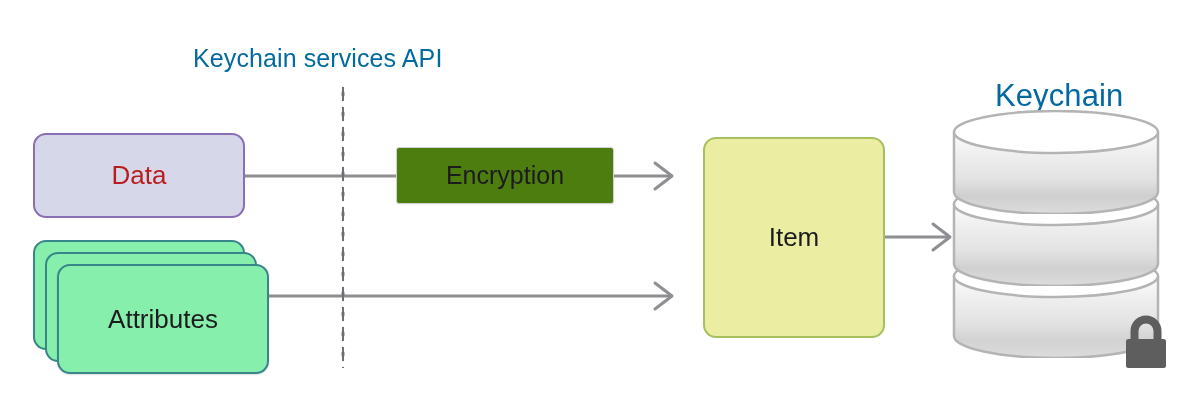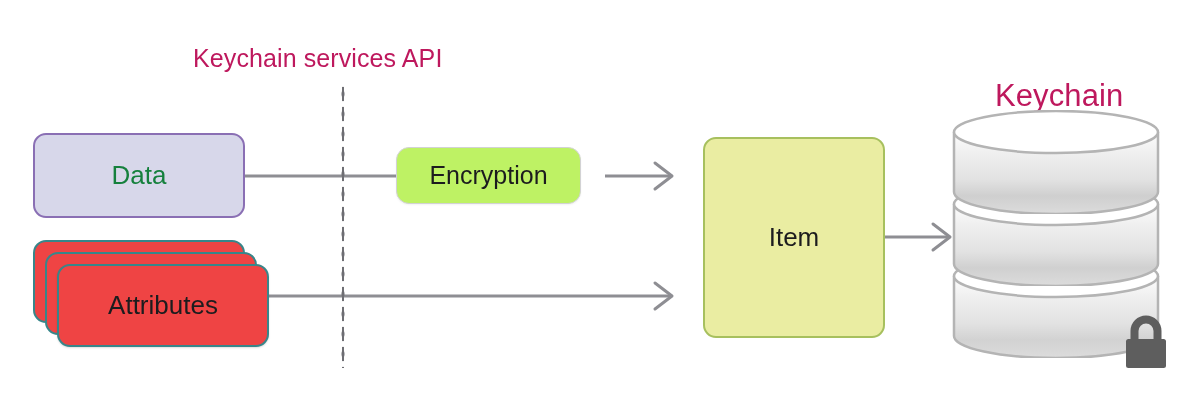--- a/index.html
+++ b/index.html
@@ -15,21 +15,21 @@
     position: relative;
     width: 1184px;
     height: 404px;
     background: #ffffff;
     overflow: hidden;
   }
 
   
   .label {
     position: absolute;
-    color: #be185d;
+    color: #0369a1;
     white-space: nowrap;
     line-height: 1;
   }
 
   
   #api-title {
     left: 193px;
     top: 46px;
     font-size: 25px;
     letter-spacing: 0.1px;
@@ -66,30 +66,30 @@
     box-sizing: border-box;
     background: #d7d7ea;
     border: 2px solid #8a6fb4;
     border-radius: 13px;
     display: flex;
     align-items: center;
     justify-content: center;
   }
   #data-box .txt {
     font-size: 26px;
-    color: #15803d;
+    color: #b91c1c;
   }
 
   
   .attr-card {
     position: absolute;
     width: 212px;
-    height: 83px;
-    box-sizing: border-box;
-    background: #ef4444;
+    height: 110px;
+    box-sizing: border-box;
+    background: #86efac;
     border: 2px solid #38868a;
     border-radius: 13px;
   }
   #attr-card-3 { left: 33px; top: 240px; }
   #attr-card-2 { left: 45px; top: 252px; }
   #attr-card-1 {
     left: 57px;
     top: 264px;
     display: flex;
     align-items: center;
@@ -99,26 +99,26 @@
   #attr-card-1 .txt {
     font-size: 26px;
     color: #1c1c1e;
   }
 
   
   #encryption-pill {
     position: absolute;
     left: 396px;
     top: 147px;
-    width: 185px;
+    width: 218px;
     height: 57px;
     box-sizing: border-box;
-    background: #bef264;
+    background: #4d7c0f;
     border: 1.5px solid #d2d2d4;
-    border-radius: 13px;
+    border-radius: 3px;
     display: flex;
     align-items: center;
     justify-content: center;
     box-shadow: 0 1px 2px rgba(0,0,0,0.05);
   }
   #encryption-pill .txt {
     font-size: 25px;
     color: #1c1c1e;
   }
 

